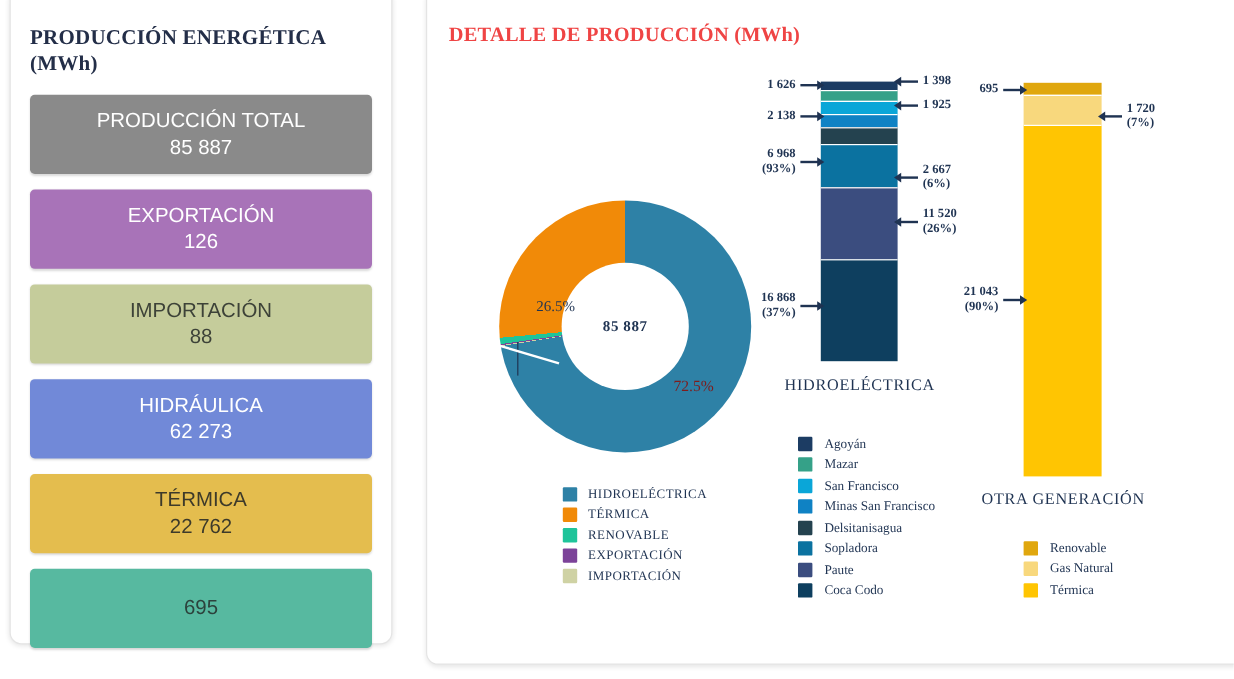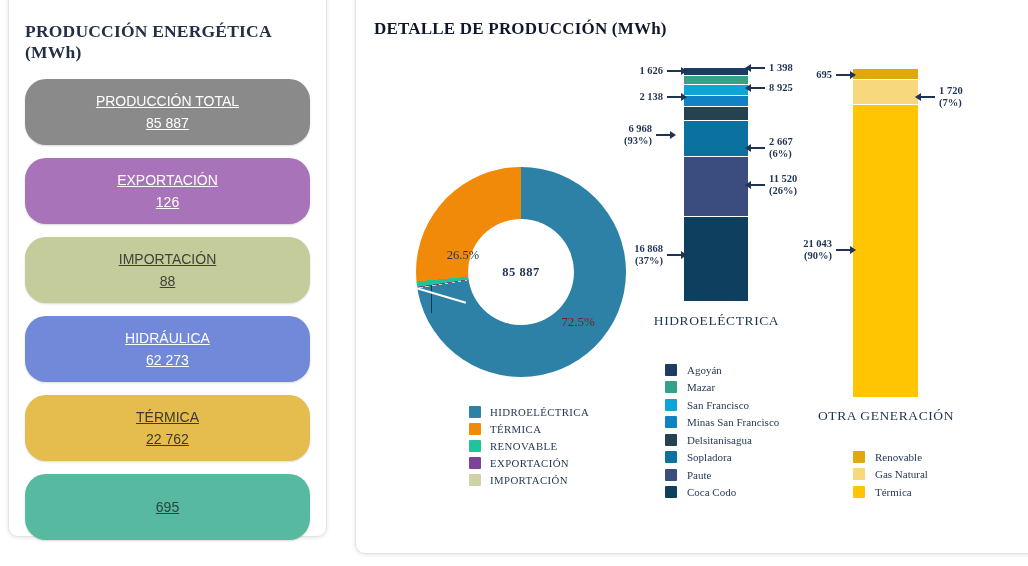--- a/index.html
+++ b/index.html
@@ -7,27 +7,27 @@
         font-family:"Liberation Sans","DejaVu Sans",sans-serif;padding-left:23px;}
   .panel{position:absolute;background:#fff;border:1px solid #e4e4e4;border-radius:10px;
          box-shadow:0 1px 4px rgba(0,0,0,.10);}
   .panel.left{left:8px;top:-10px;width:319px;height:547px;padding:30px 16px 0;box-sizing:border-box;}
   .panel.right{left:355px;top:-10px;width:690px;height:562px;}
 
   
   .ltitle{margin:0;font-family:"Liberation Serif","DejaVu Serif",serif;font-weight:bold;
           font-size:17.5px;color:#232e48;letter-spacing:.2px;}
   .cards{margin-top:16px;}
-  .card{height:66px;border-radius:21px;margin-bottom:13px;display:flex;flex-direction:column;
-        align-items:center;justify-content:center;font-size:14px;line-height:22px;
-        box-shadow:0 1px 2px rgba(0,0,0,.15);cursor:pointer;text-decoration:underline;}
+  .card{height:66px;border-radius:4px;margin-bottom:13px;display:flex;flex-direction:column;
+        align-items:center;justify-content:center;font-size:17px;line-height:22px;
+        box-shadow:0 1px 2px rgba(0,0,0,.15);cursor:pointer;}
 
   
   .rtitle{position:absolute;left:18px;top:28px;margin:0;font-family:"Liberation Serif","DejaVu Serif",serif;
-          font-weight:bold;font-size:17px;color:#0f172a;letter-spacing:.2px;}
+          font-weight:bold;font-size:17px;color:#ef4444;letter-spacing:.2px;}
   .serif{font-family:"Liberation Serif","DejaVu Serif",serif;color:#1f3352;}
 
   
   #donut{position:absolute;left:60px;top:176px;width:210px;height:210px;border-radius:50%;}
   #donut .hole{position:absolute;left:52px;top:52px;width:106px;height:106px;border-radius:50%;background:#fff;}
   .center-val{position:absolute;left:60px;top:176px;width:210px;height:210px;display:flex;
               align-items:center;justify-content:center;font-weight:bold;font-size:12.5px;letter-spacing:.5px;}
   .pct-big{position:absolute;width:60px;text-align:center;font-size:13px;line-height:14px;}
   .pct-termica{left:77px;top:221px;font-size:12.5px;margin-top:36px;}
   .pct-hidro{left:192px;top:324px;color:#7f1d1d;}
@@ -159,37 +159,37 @@
         </div>
         <div class="callout left" style="top: 80px; left: 228px; width: 98px;">
           <div class="ctext">
             <div>1 626</div>
           </div>
           <span class="arr r"></span>
         </div>
         <div class="callout right" style="top: 97px; left: 394px;">
           <span class="arr l"></span>
           <div class="ctext">
-            <div>8 925</div>
+            <div>1 925</div>
           </div>
         </div>
         <div class="callout left" style="top: 106px; left: 228px; width: 98px;">
           <div class="ctext">
             <div>2 138</div>
           </div>
           <span class="arr r"></span>
         </div>
         <div class="callout right" style="top: 120px; left: 394px; margin-top: 37px;">
           <span class="arr l"></span>
           <div class="ctext">
             <div>2 667</div>
             <div>(6%)</div>
           </div>
         </div>
-        <div class="callout left" style="top: 144px; left: 217px; width: 98px;">
+        <div class="callout left" style="top: 144px; left: 228px; width: 98px;">
           <div class="ctext">
             <div>6 968</div>
             <div>(93%)</div>
           </div>
           <span class="arr r"></span>
         </div>
         <div class="callout right" style="top: 194px; left: 394px;">
           <span class="arr l"></span>
           <div class="ctext">
             <div>11 520</div>

